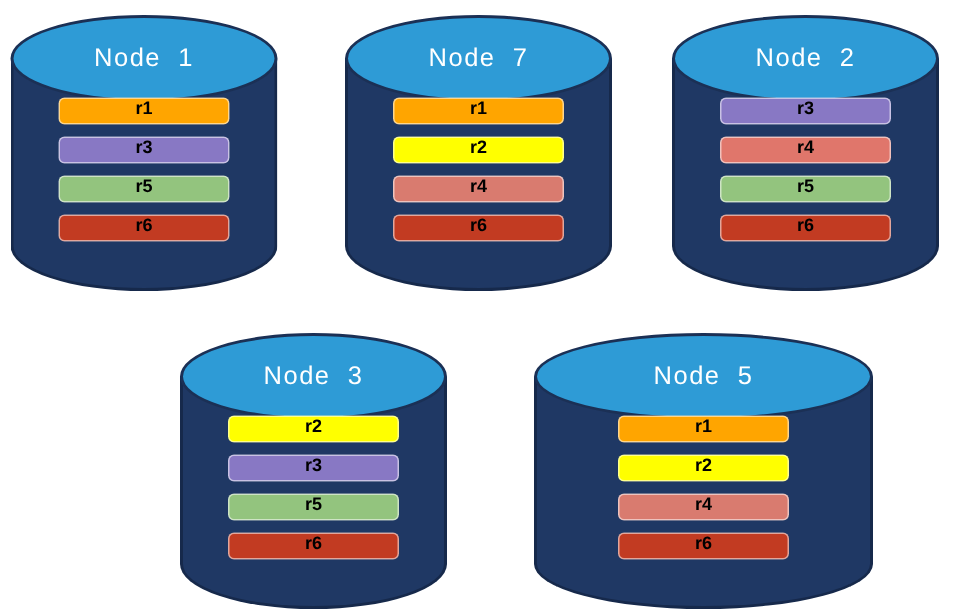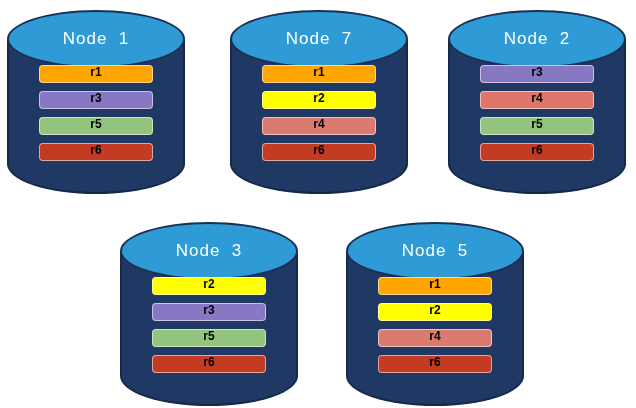--- a/index.html
+++ b/index.html
@@ -11,21 +11,21 @@
     font-family: "Liberation Sans", sans-serif;
   }
   .node {
     position: absolute;
     width: 178px; height: 184px;
   }
   .node-1 { left: 7px;   top: 10px; }
   .node-2 { left: 230px; top: 10px; }
   .node-3 { left: 448px; top: 10px; }
   .node-4 { left: 120px; top: 222px; }
-  .node-5 { left: 346px; top: 222px; }
+  .node-5 { left: 356px; top: 222px; padding-left: 48px; }
 
   .cyl-body {
     position: absolute;
     left: 0; right: 0; top: 29px; bottom: 0;
     background: #1F3864;
     border: 2px solid #16294B;
     border-top: none;
     border-radius: 0 0 50% 50% / 0 0 30px 30px;
     box-sizing: border-box;
   }

